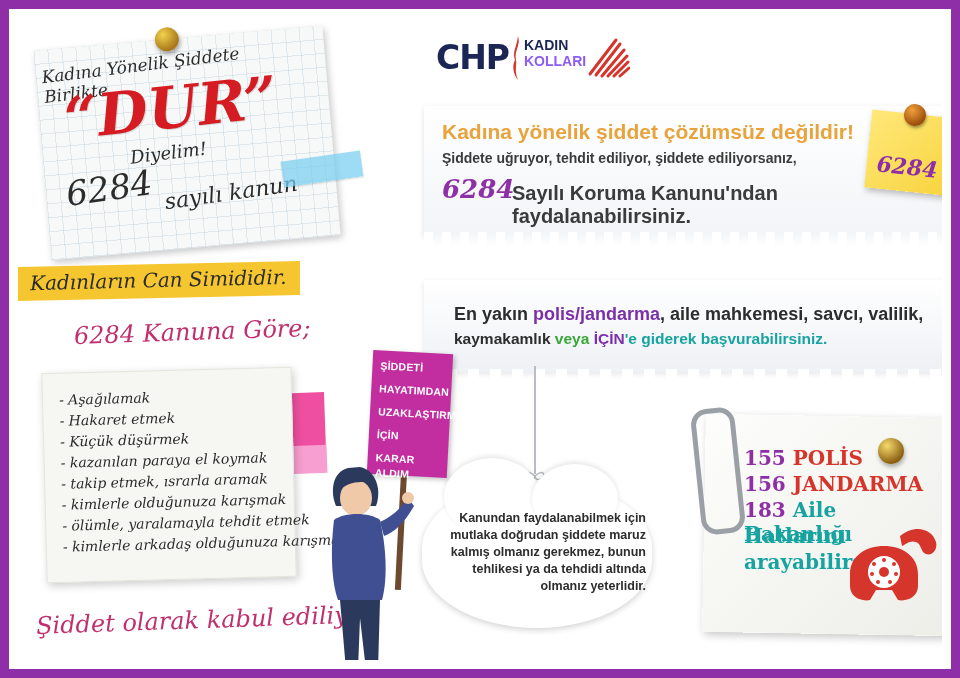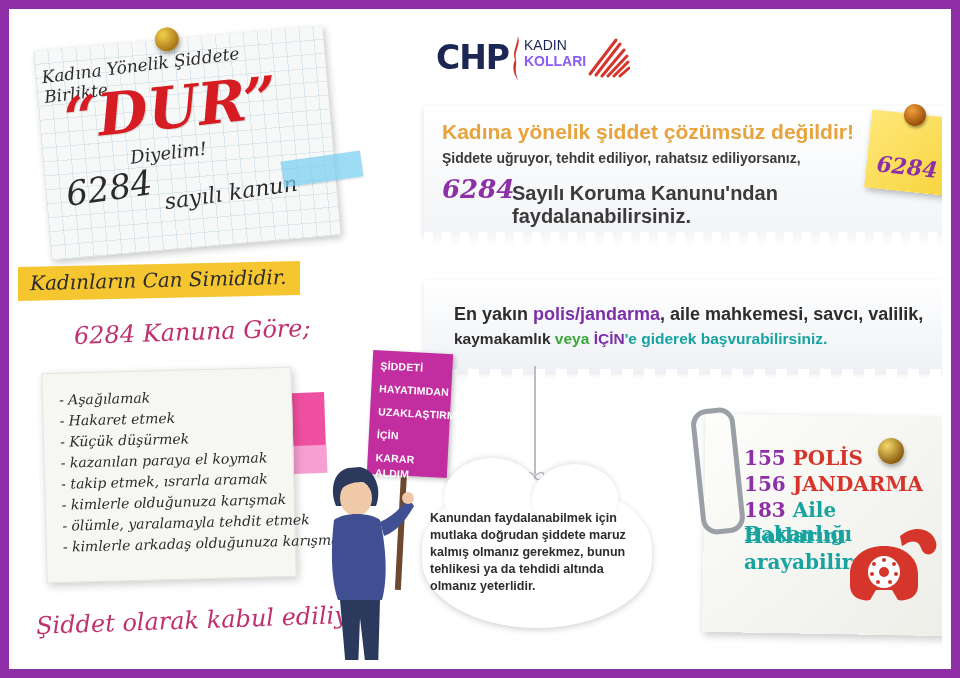--- a/index.html
+++ b/index.html
@@ -26,21 +26,21 @@
   .logo{
     position:absolute;left:418px;top:14px;width:190px;height:52px;
   }
   .logo .chp{
     position:absolute;left:0;top:6px;
     font-size:33px;font-weight:bold;color:#1c2655;letter-spacing:-1px;
     font-family:"DejaVu Sans",sans-serif;
   }
   .logo .kadin{
     position:absolute;left:88px;top:6px;
-    font-size:14px;font-weight:normal;color:#1c2655;line-height:15px;
+    font-size:14px;font-weight:bold;color:#1c2655;line-height:15px;
   }
   .logo .kollari{
     position:absolute;left:88px;top:22px;
     font-size:14px;font-weight:bold;color:#8b5cf6;line-height:15px;
   }
   .logo .flame{
     position:absolute;left:76px;top:4px;width:12px;height:44px;
   }
   .logo .rays{
     position:absolute;left:150px;top:2px;width:44px;height:44px;
@@ -233,21 +233,21 @@
   .cloud:before{
     content:"";position:absolute;left:22px;top:-22px;width:96px;height:78px;
     background:#ffffff;border-radius:50%;box-shadow:0 -2px 5px rgba(0,0,0,.10);
   }
   .cloud:after{
     content:"";position:absolute;left:110px;top:-16px;width:86px;height:70px;
     background:#ffffff;border-radius:50%;box-shadow:0 -2px 5px rgba(0,0,0,.10);
   }
   .cloud-text{
     position:absolute;left:412px;top:492px;width:216px;
-    text-align:left;font-size:12.5px;font-weight:bold;color:#2d2d2d;line-height:17px;
+    text-align:right;font-size:12.5px;font-weight:bold;color:#2d2d2d;line-height:17px;
     z-index:4;
   }
   .cloud-string{
     position:absolute;left:516px;top:348px;width:2px;height:108px;background:#b9bcc2;
   }
   .cloud-knot{
     position:absolute;left:505px;top:448px;width:24px;height:20px;
   }
 
   
@@ -323,21 +323,21 @@
       <li>takip etmek, ısrarla aramak</li>
       <li>kimlerle olduğunuza karışmak</li>
       <li>ölümle, yaralamayla tehdit etmek</li>
       <li>kimlerle arkadaş olduğunuza karışmak</li>
     </ul>
   </div>
   <div class="siddet-kabul">Şiddet olarak kabul ediliyor</div>
 
   <div class="panel-top">
     <div class="pt-h1">Kadına yönelik şiddet çözümsüz değildir!</div>
-    <div class="pt-h2">Şiddete uğruyor, tehdit ediliyor, rahatsız ediliyorsanız,</div>
+    <div class="pt-h2">Şiddete uğruyor, tehdit ediliyor, şiddete ediliyorsanız,</div>
     <div class="pt-num">6284</div>
     <div class="pt-h3">Sayılı Koruma Kanunu'ndan faydalanabilirsiniz.</div>
   </div>
 
   <div class="sticky">
     <div class="pin"></div>
     <span>6284</span>
   </div>
 
   <div class="panel-mid">

